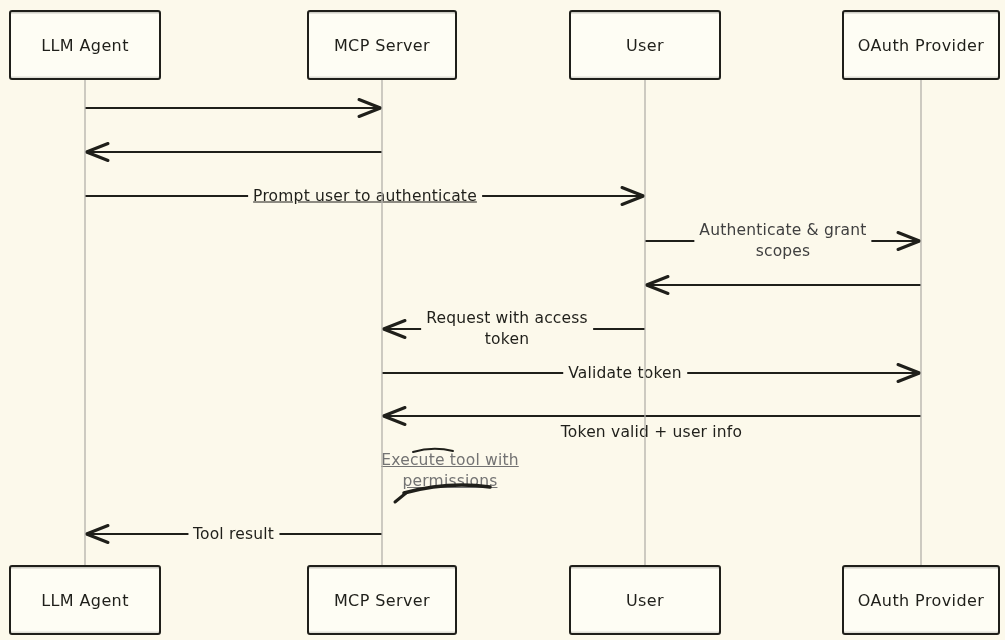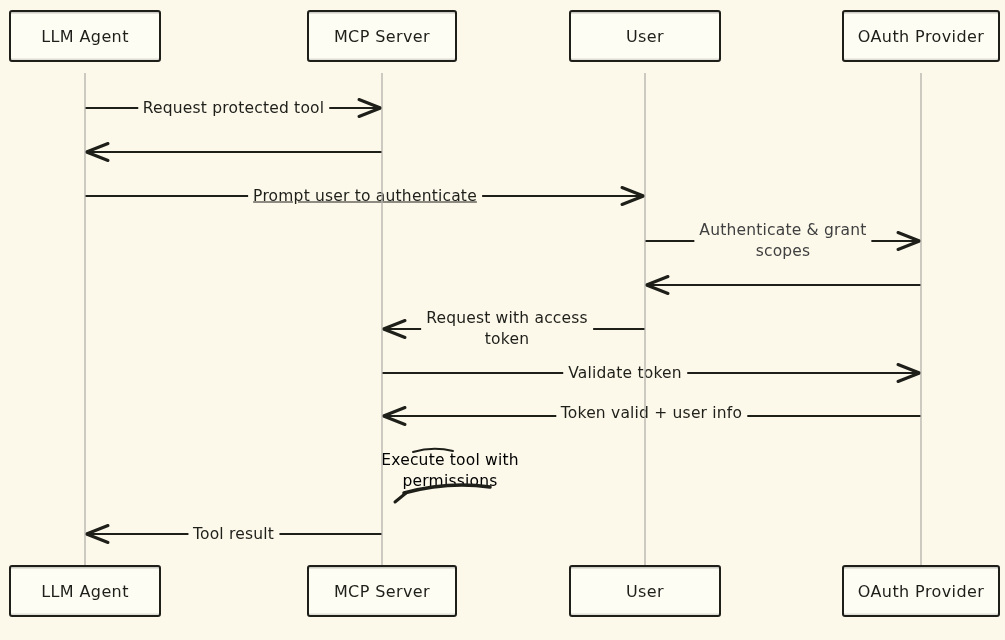--- a/index.html
+++ b/index.html
@@ -21,21 +21,21 @@
     letter-spacing: 0.2px;
     padding: 0 5px;
     white-space: nowrap;
     z-index: 2;
   }
   .note-label { background: transparent !important; z-index: 2; }
   svg.over { z-index: 3; }
   .actor-box {
     position: absolute;
     box-sizing: border-box;
-    height: 52px;
+    height: 70px;
     border: 2.5px solid;
     border-radius: 3px;
     display: flex;
     align-items: center;
     justify-content: center;
     font-size: 16px;
     letter-spacing: 0.4px;
     z-index: 4;
     box-shadow: inset 0 1.5px 0 rgba(31,31,26,0.22), inset 0 -1.5px 0 rgba(31,31,26,0.14);
   }
@@ -66,44 +66,41 @@
     </svg>
     <svg width="1005" height="640" class="layer over">
       <path d="M 413 452 Q 433 446 453 451" fill="none" stroke="#1f1f1a" stroke-width="2" stroke-linecap="round"></path>
       <path d="M 404 493 Q 448 481 490 487" fill="none" stroke="#1f1f1a" stroke-width="3.5" stroke-linecap="round"></path>
       <path d="M 395 502 L 406 493" fill="none" stroke="#1f1f1a" stroke-width="3" stroke-linecap="round"></path>
       <line x1="85" y1="73" x2="85" y2="565" stroke="#b3b1aa" stroke-width="1.3"></line>
       <line x1="382" y1="73" x2="382" y2="565" stroke="#b3b1aa" stroke-width="1.3"></line>
       <line x1="645" y1="73" x2="645" y2="565" stroke="#b3b1aa" stroke-width="1.3"></line>
       <line x1="921" y1="73" x2="921" y2="565" stroke="#b3b1aa" stroke-width="1.3"></line>
     </svg>
-    <div class="msg-label" style="left: 233.5px; top: 108px; background: rgb(252, 249, 235); color: rgb(31, 31, 26);">
-      <div>Request protected tool</div>
-    </div>
     <div class="msg-label" style="left: 365px; top: 196px; background: rgb(252, 249, 235); color: rgb(31, 31, 26); text-decoration: underline;">
       <div>Prompt user to authenticate</div>
     </div>
     <div class="msg-label" style="left: 783px; top: 241px; background: rgb(252, 249, 235); color: #404040;">
       <div>Authenticate &amp; grant</div>
       <div>scopes</div>
     </div>
     <div class="msg-label" style="left: 507px; top: 329px; background: rgb(252, 249, 235); color: rgb(31, 31, 26);">
       <div>Request with access</div>
       <div>token</div>
     </div>
     <div class="msg-label" style="left: 625px; top: 373px; background: rgb(252, 249, 235); color: rgb(31, 31, 26);">
       <div>Validate token</div>
     </div>
-    <div class="msg-label" style="left: 651.5px; top: 413px; background: rgb(252, 249, 235); color: rgb(31, 31, 26);">
+    <div class="msg-label" style="left: 651.5px; top: 432px; background: rgb(252, 249, 235); color: rgb(31, 31, 26);">
       <div>Token valid + user info</div>
     </div>
     <div class="msg-label" style="left: 233.5px; top: 534px; background: rgb(252, 249, 235); color: rgb(31, 31, 26);">
       <div>Tool result</div>
     </div>
-    <div class="msg-label note-label" style="left: 450px; top: 471px; color: #000000;">
+    <div class="msg-label note-label" style="left: 450px; top: 471px; color: #737373; text-decoration: underline;">
       <div>Execute tool with</div>
       <div>permissions</div>
     </div>
     <div class="actor-box" style="left: 9px; top: 10px; width: 152px; background: rgb(254, 253, 244); border-color: rgb(31, 31, 26); color: rgb(31, 31, 26);">
       <span>LLM Agent</span>
     </div>
     <div class="actor-box" style="left: 307px; top: 10px; width: 150px; background: rgb(254, 253, 244); border-color: rgb(31, 31, 26); color: rgb(31, 31, 26);">
       <span>MCP Server</span>
     </div>
     <div class="actor-box" style="left: 569px; top: 10px; width: 152px; background: rgb(254, 253, 244); border-color: rgb(31, 31, 26); color: rgb(31, 31, 26);">

